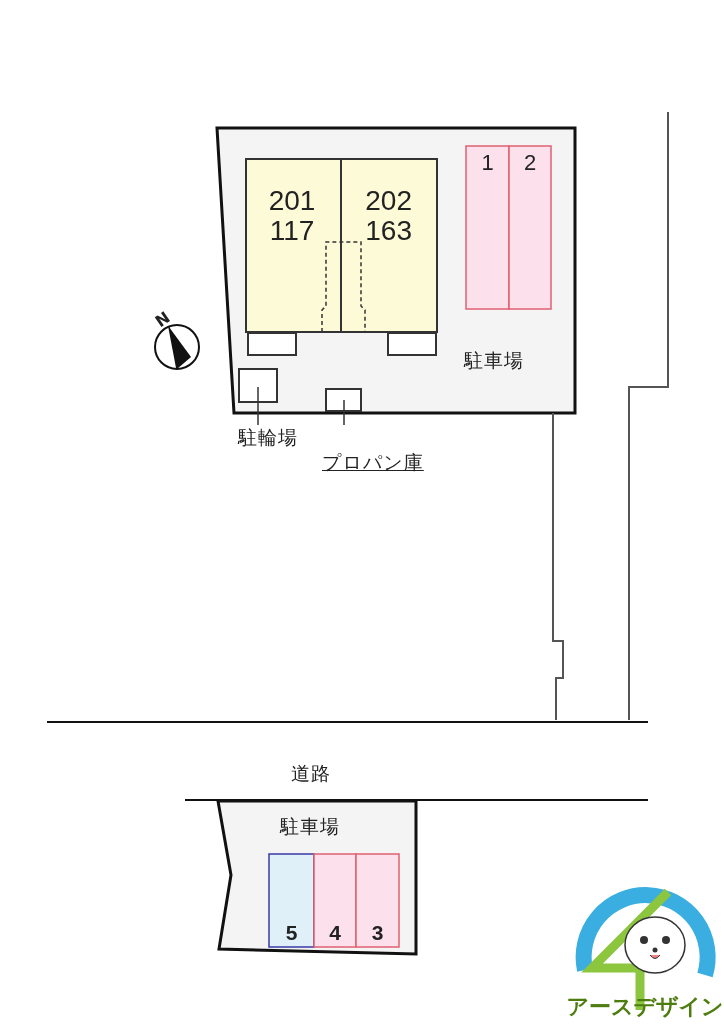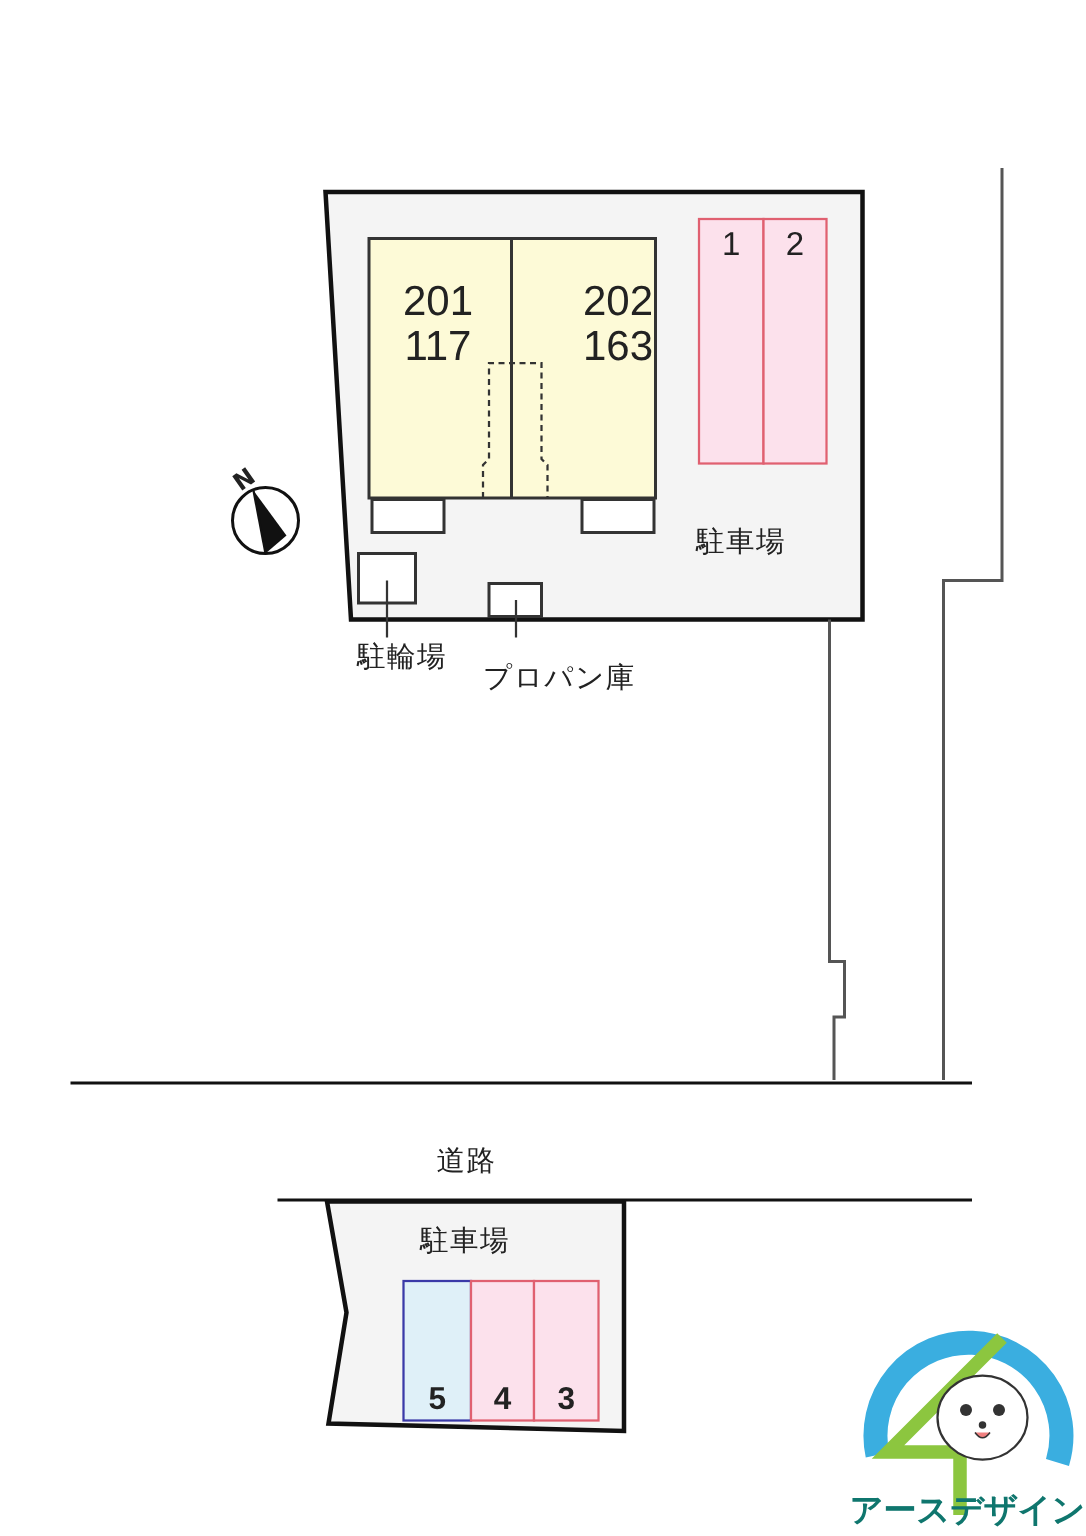--- a/index.html
+++ b/index.html
@@ -5,21 +5,21 @@
   html, body { margin:0; padding:0; background:#ffffff; }
   body { width:724px; height:1024px; position:relative; overflow:hidden;
          font-family:"DejaVu Sans", "Liberation Sans", sans-serif; color:#222; }
   svg#plan { position:absolute; left:0; top:0; width:724px; height:1024px; }
   .lbl { position:absolute; white-space:nowrap; color:#222; }
   .jp { font-size:19px; letter-spacing:1px; }
   .unitnum { font-family:Liberation Sans, sans-serif; font-size:28px; line-height:30px; text-align:center; }
   .slotnum { font-family:"Liberation Sans", "DejaVu Sans", sans-serif; font-size:21px; font-weight:bold; text-align:center; }
   .slotnum.light { font-weight:normal; font-size:22px; }
   .logo-text { position:absolute; left:566px; top:992px; width:158px; text-align:center;
-               font-size:22px; font-weight:bold; color:#0f766e; letter-spacing:0px; }
+               font-size:22px; font-weight:bold; color:#4d7c0f; letter-spacing:0px; }
 </style>
 </head>
 <body>
 
 <svg id="plan" viewBox="0 0 724 1024" xmlns="http://www.w3.org/2000/svg">
 
   <polygon points="217,128 575,128 575,413 234,413" fill="#f4f4f4" stroke="#111" stroke-width="3"></polygon>
 
   <rect x="246" y="159" width="191" height="173" fill="#fdfad7" stroke="#333" stroke-width="2"></rect>
   <line x1="341" y1="159" x2="341" y2="332" stroke="#333" stroke-width="2"></line>
@@ -62,33 +62,33 @@
     <circle cx="666" cy="940" r="4" fill="#333"></circle>
     <circle cx="655" cy="950" r="2.5" fill="#333"></circle>
     <path d="M650 955 Q655 962 660 955" fill="#f08080" stroke="#333" stroke-width="1"></path>
   </g>
 </svg>
 
 <div class="lbl unitnum" style="left:260px;top:186px;width:64px;">
   <div>201</div>
   <div>117</div>
 </div>
-<div class="lbl unitnum" style="left:380px;top:186px;width:64px;">
+<div class="lbl unitnum" style="left:348px;top:186px;width:64px;text-align:right;">
   <div>202</div>
   <div>163</div>
 </div>
 
 <div class="lbl" style="left:156px;top:310px;font-size:16px;transform:rotate(-35deg);font-weight:bold;">N</div>
 
 <div class="lbl slotnum light" style="left:466px;top:150px;width:43px;">1</div>
 <div class="lbl slotnum light" style="left:509px;top:150px;width:42px;">2</div>
 
 <div class="lbl jp" style="left:464px;top:348px;">駐車場</div>
 <div class="lbl jp" style="left:238px;top:425px;">駐輪場</div>
-<div class="lbl jp" style="left:322px;top:439px;">プロパン庫</div>
+<div class="lbl jp" style="left:322px;top:450px;text-decoration:underline;">プロパン庫</div>
 <div class="lbl jp" style="left:291px;top:750px;margin-top:11px;">道路</div>
 <div class="lbl jp" style="left:280px;top:814px;">駐車場</div>
 
 <div class="lbl slotnum" style="left:269px;top:921px;width:45px;">5</div>
 <div class="lbl slotnum" style="left:314px;top:921px;width:42px;">4</div>
 <div class="lbl slotnum" style="left:356px;top:921px;width:43px;">3</div>
 
 <div class="lbl" style="left:572px;top:896px;font-size:9px;color:#fff;font-weight:bold;transform:rotate(-35deg);transform-origin:left top;">賃貸・売買・リフォーム・建築</div>
 <div class="logo-text">アースデザイン</div>
 

